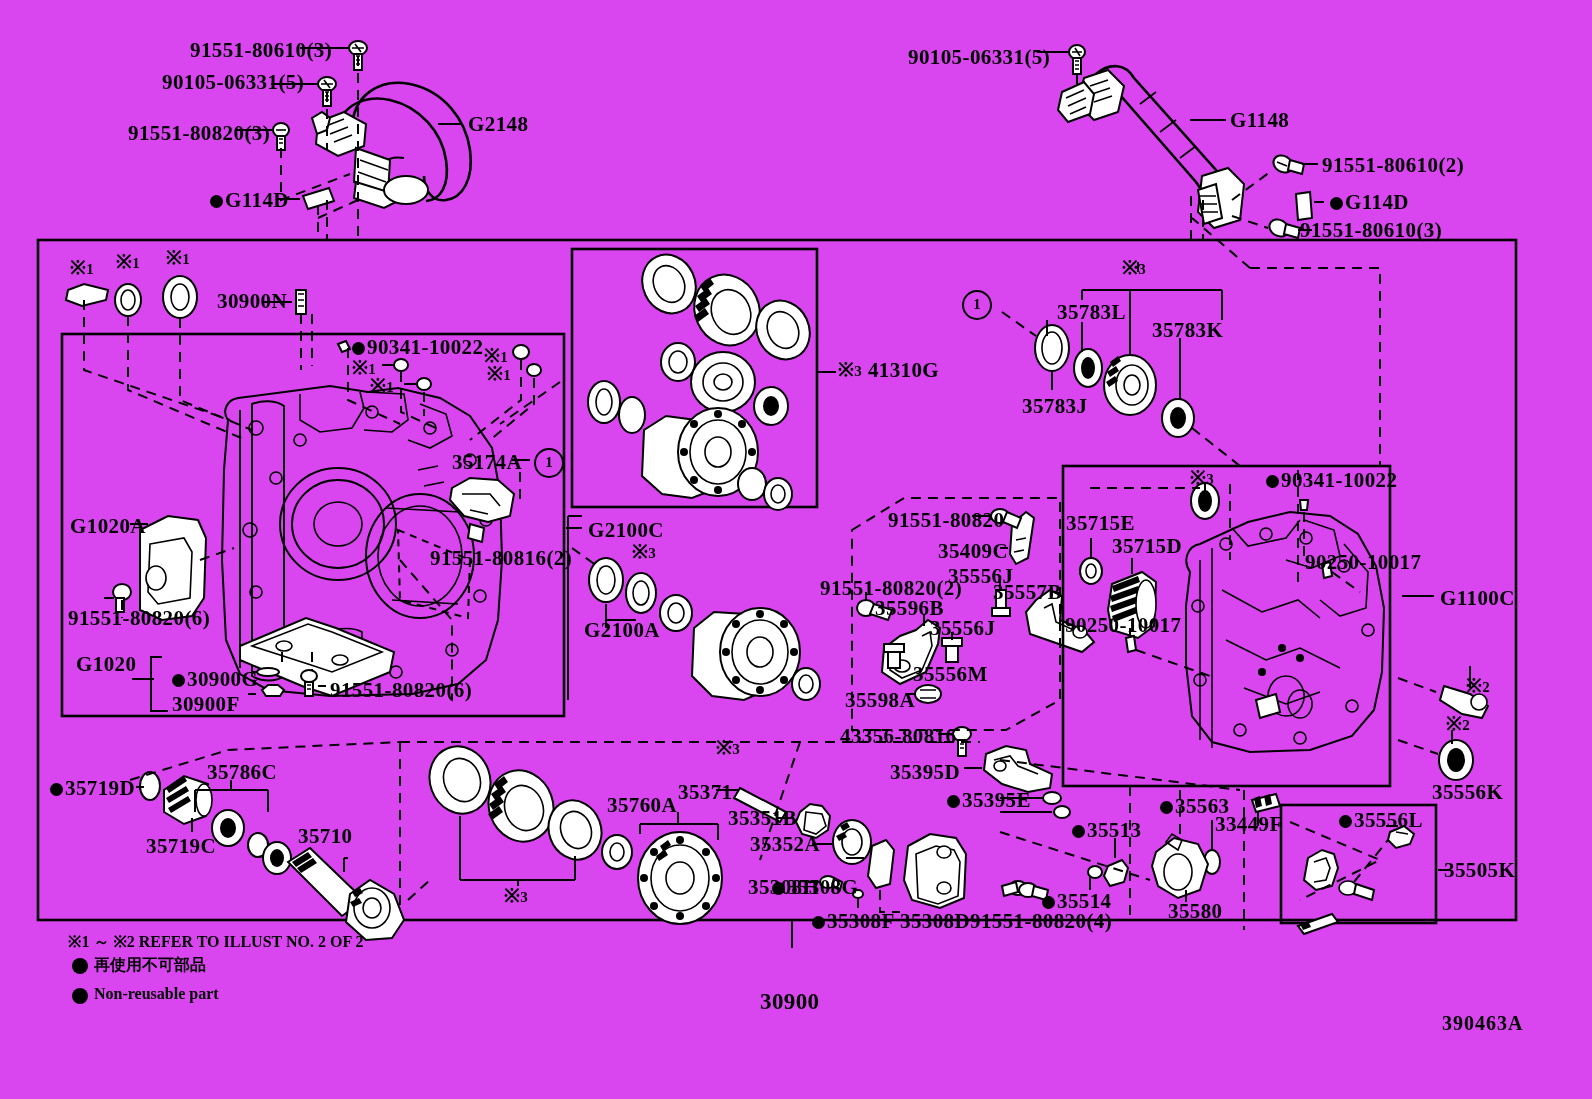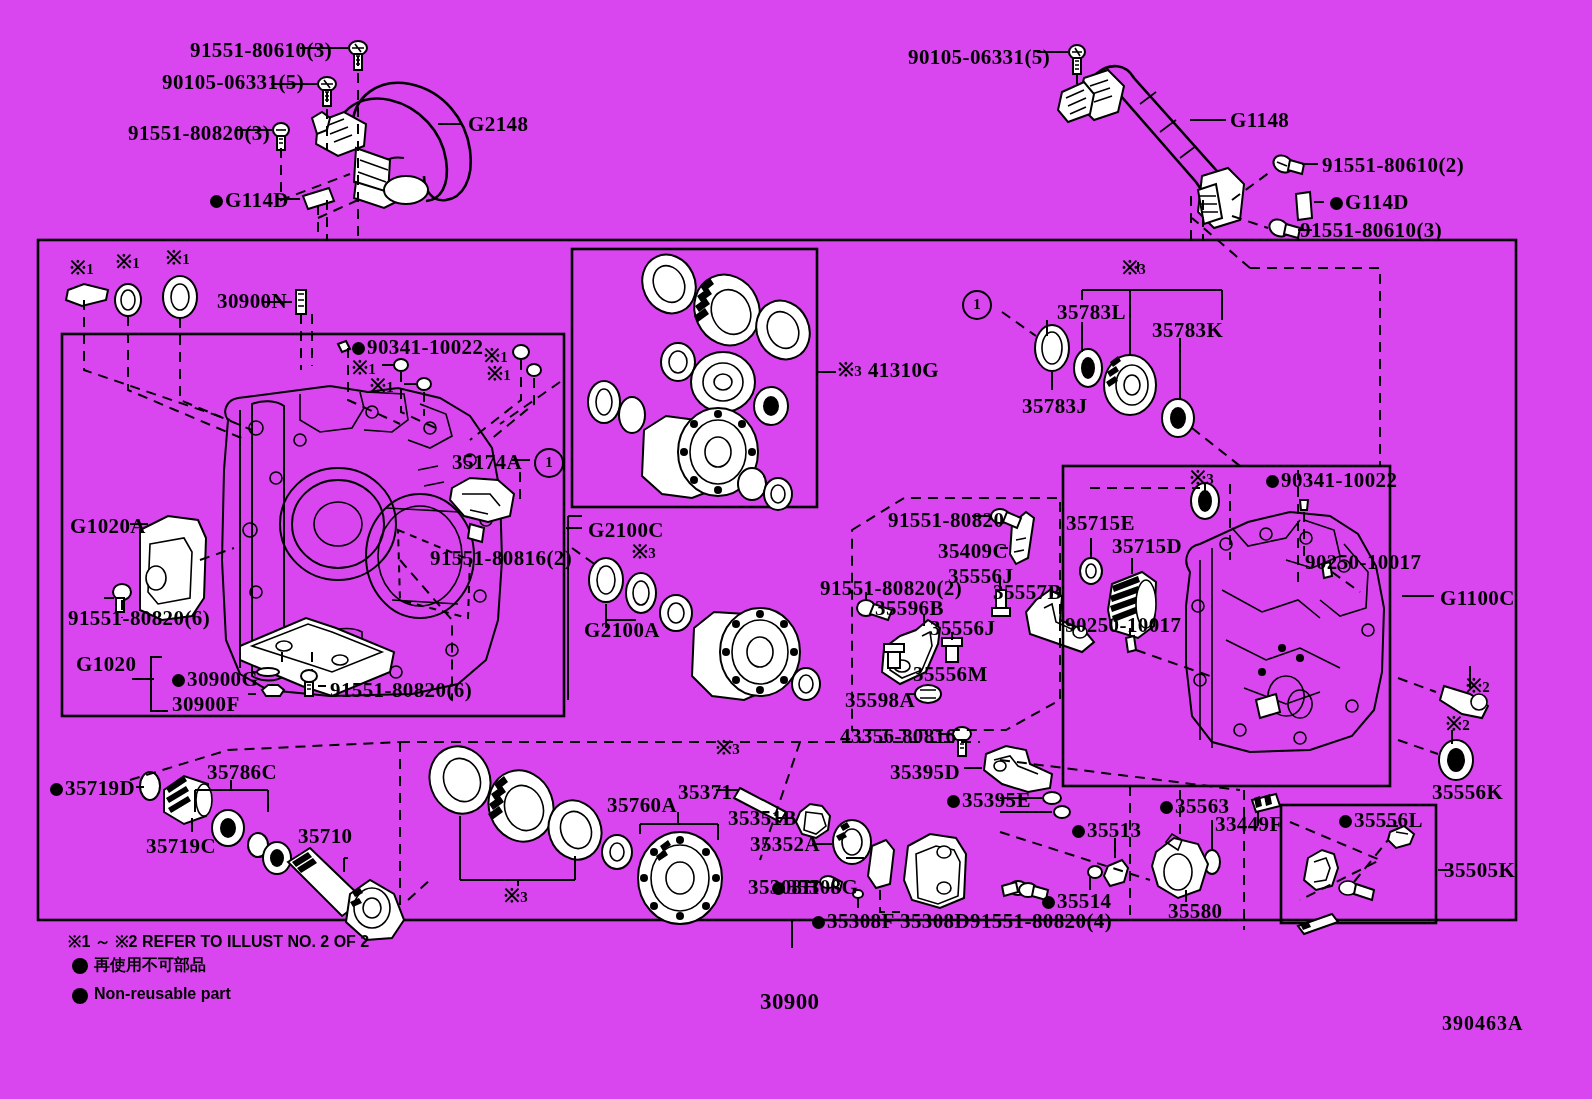--- a/index.html
+++ b/index.html
@@ -6,21 +6,21 @@
   #page{position:relative;width:1592px;height:1099px;background:#d946ef;
         font-family:"Liberation Serif",serif;color:#000;overflow:hidden;}
   .lbl{position:absolute;white-space:nowrap;font-weight:bold;font-size:21px;
        letter-spacing:.4px;font-family:"Liberation Serif",serif;line-height:1;}
   .dot{display:inline-block;width:13px;height:13px;border-radius:50%;
        background:#000;vertical-align:-1px;margin-right:2px;}
   .kome{font-size:15px;font-weight:bold;vertical-align:1px;}
   .kome .k{font-size:19px;}
   svg.art{position:absolute;left:0;top:0;width:1592px;height:1099px;
           pointer-events:none;}
-  .legend{position:absolute;font-family:Liberation Sans, sans-serif;font-weight:bold;}
+  .legend{position:absolute;font-family:Liberation Serif, serif;font-weight:bold;}
   .docid{position:absolute;font-family:"Liberation Serif",serif;font-weight:bold;
          font-size:20px;letter-spacing:1px;}
   .vline{position:absolute;background:#000;width:2px;}
   .hline{position:absolute;background:#000;height:2px;}
   .circnum{position:absolute;width:26px;height:26px;border:2px solid #000;
            border-radius:50%;font-size:15px;font-weight:bold;text-align:center;
            line-height:25px;font-family:"Liberation Serif",serif;}
 </style>
 </head>
 <body>

